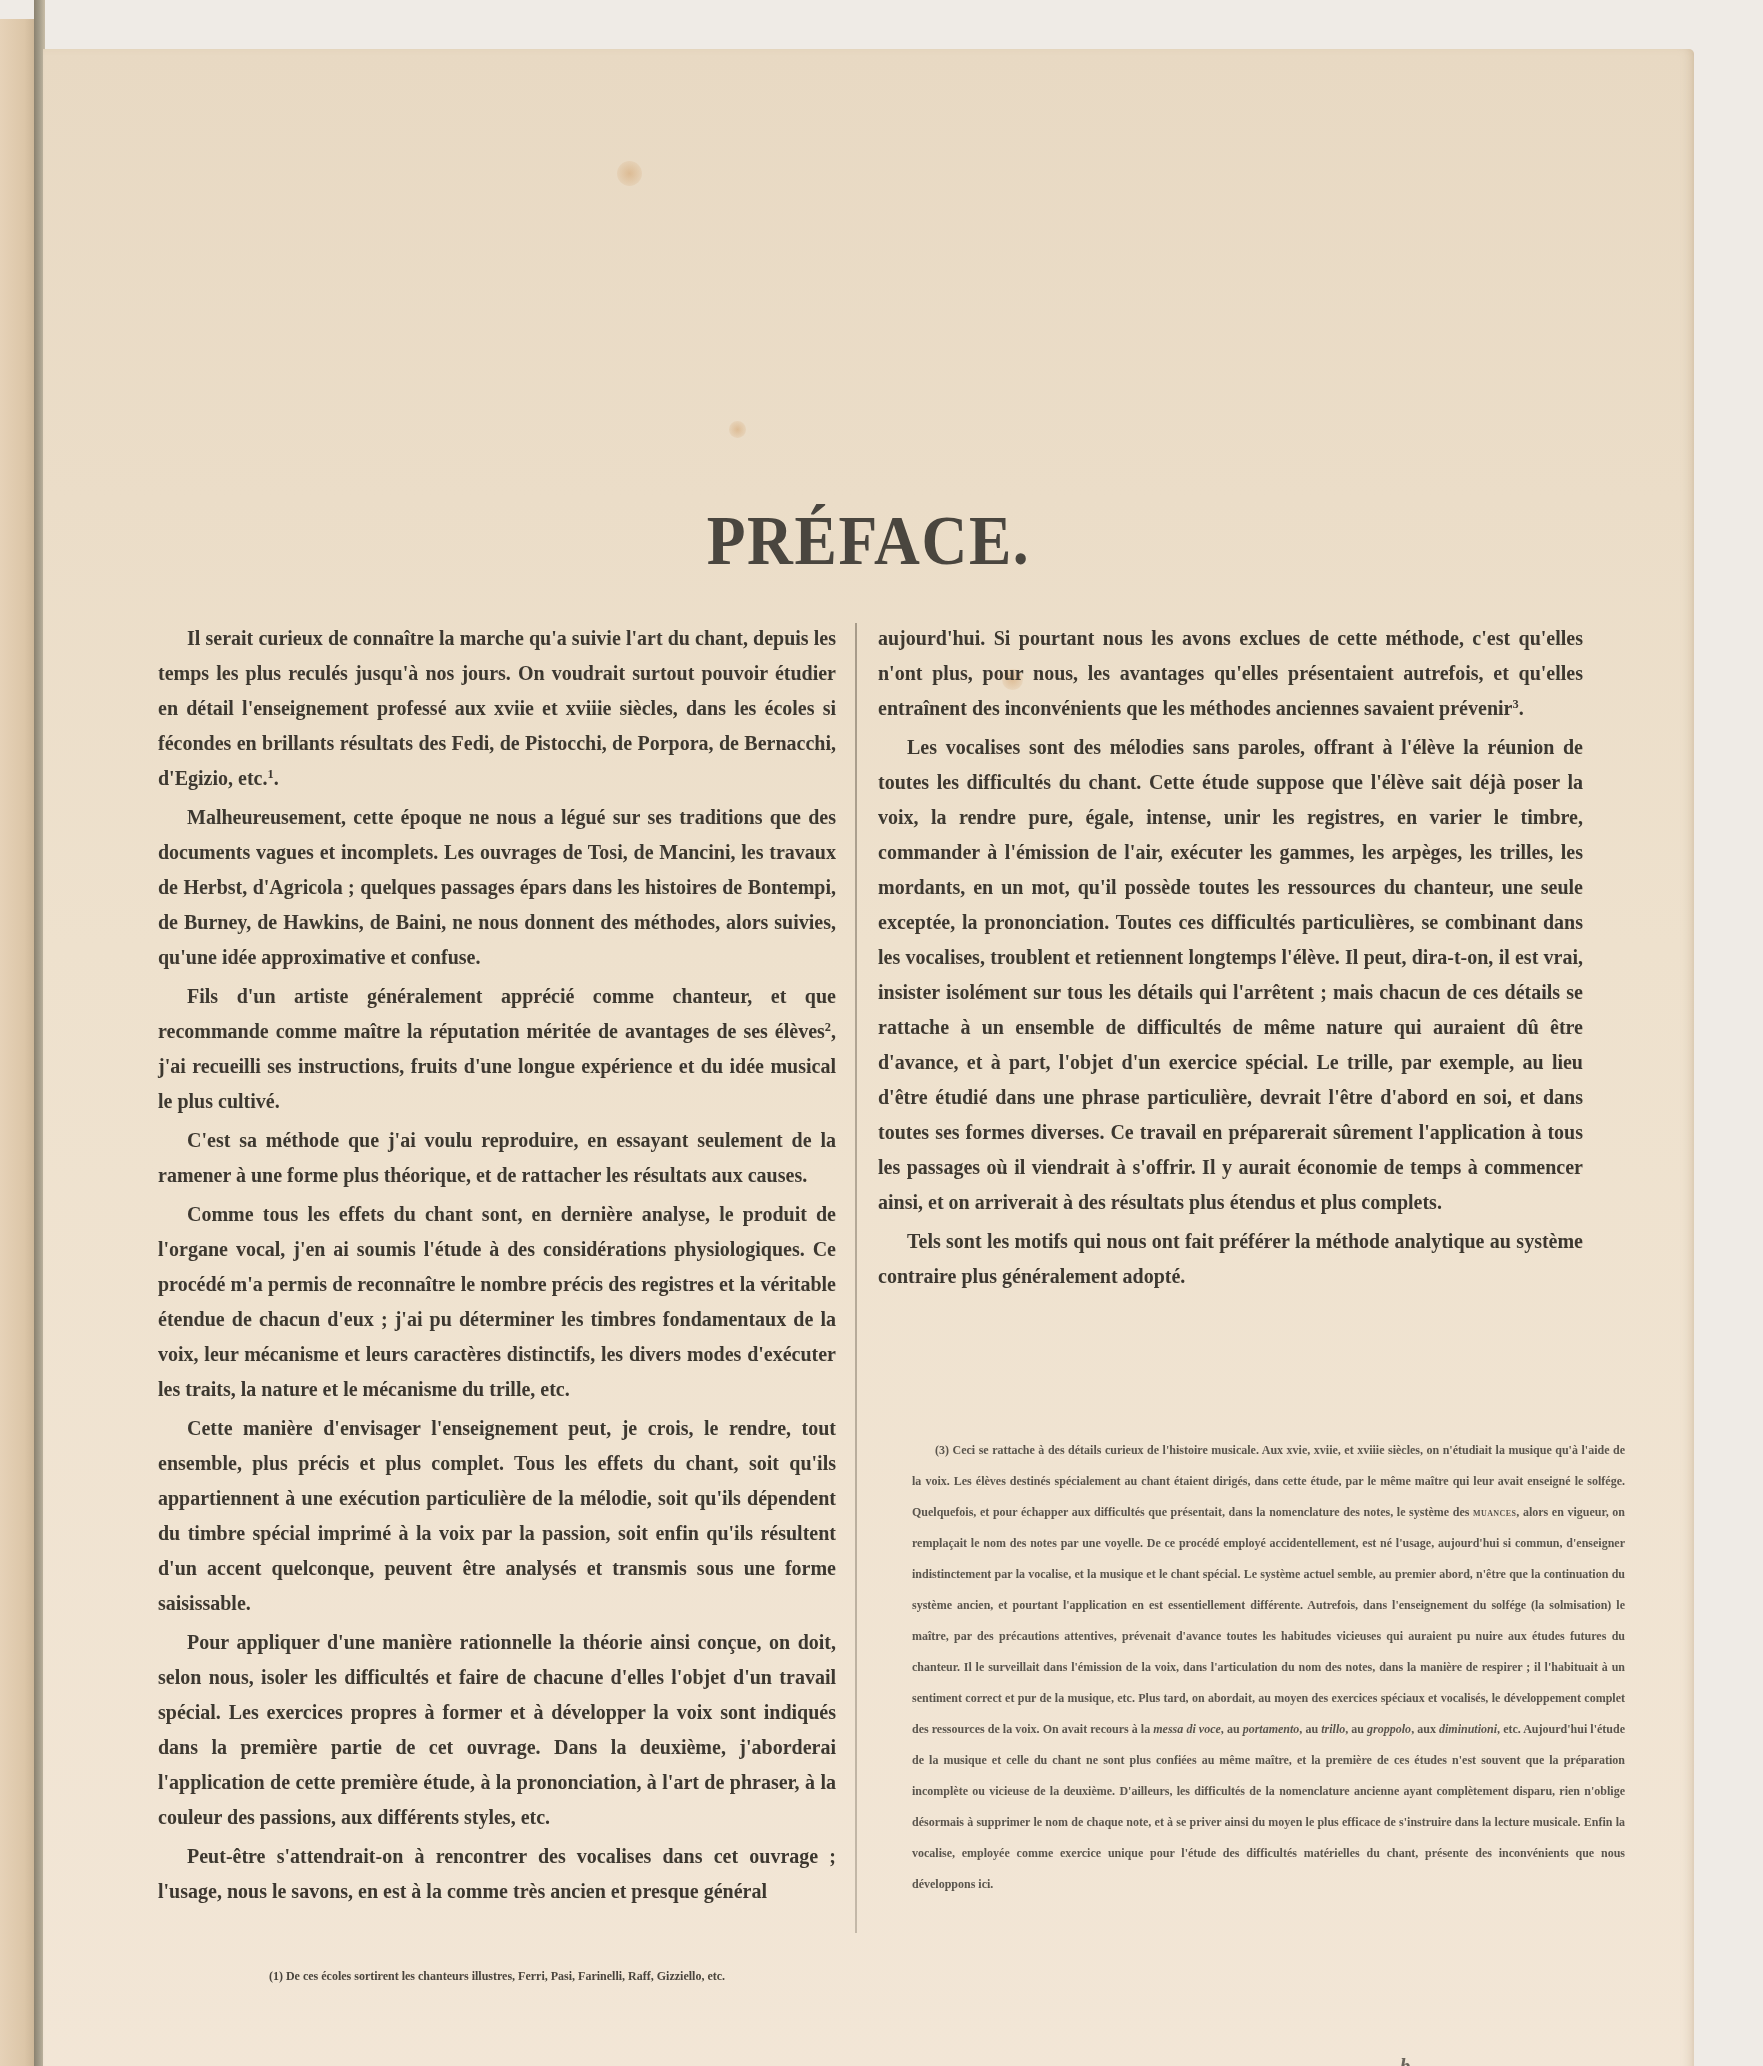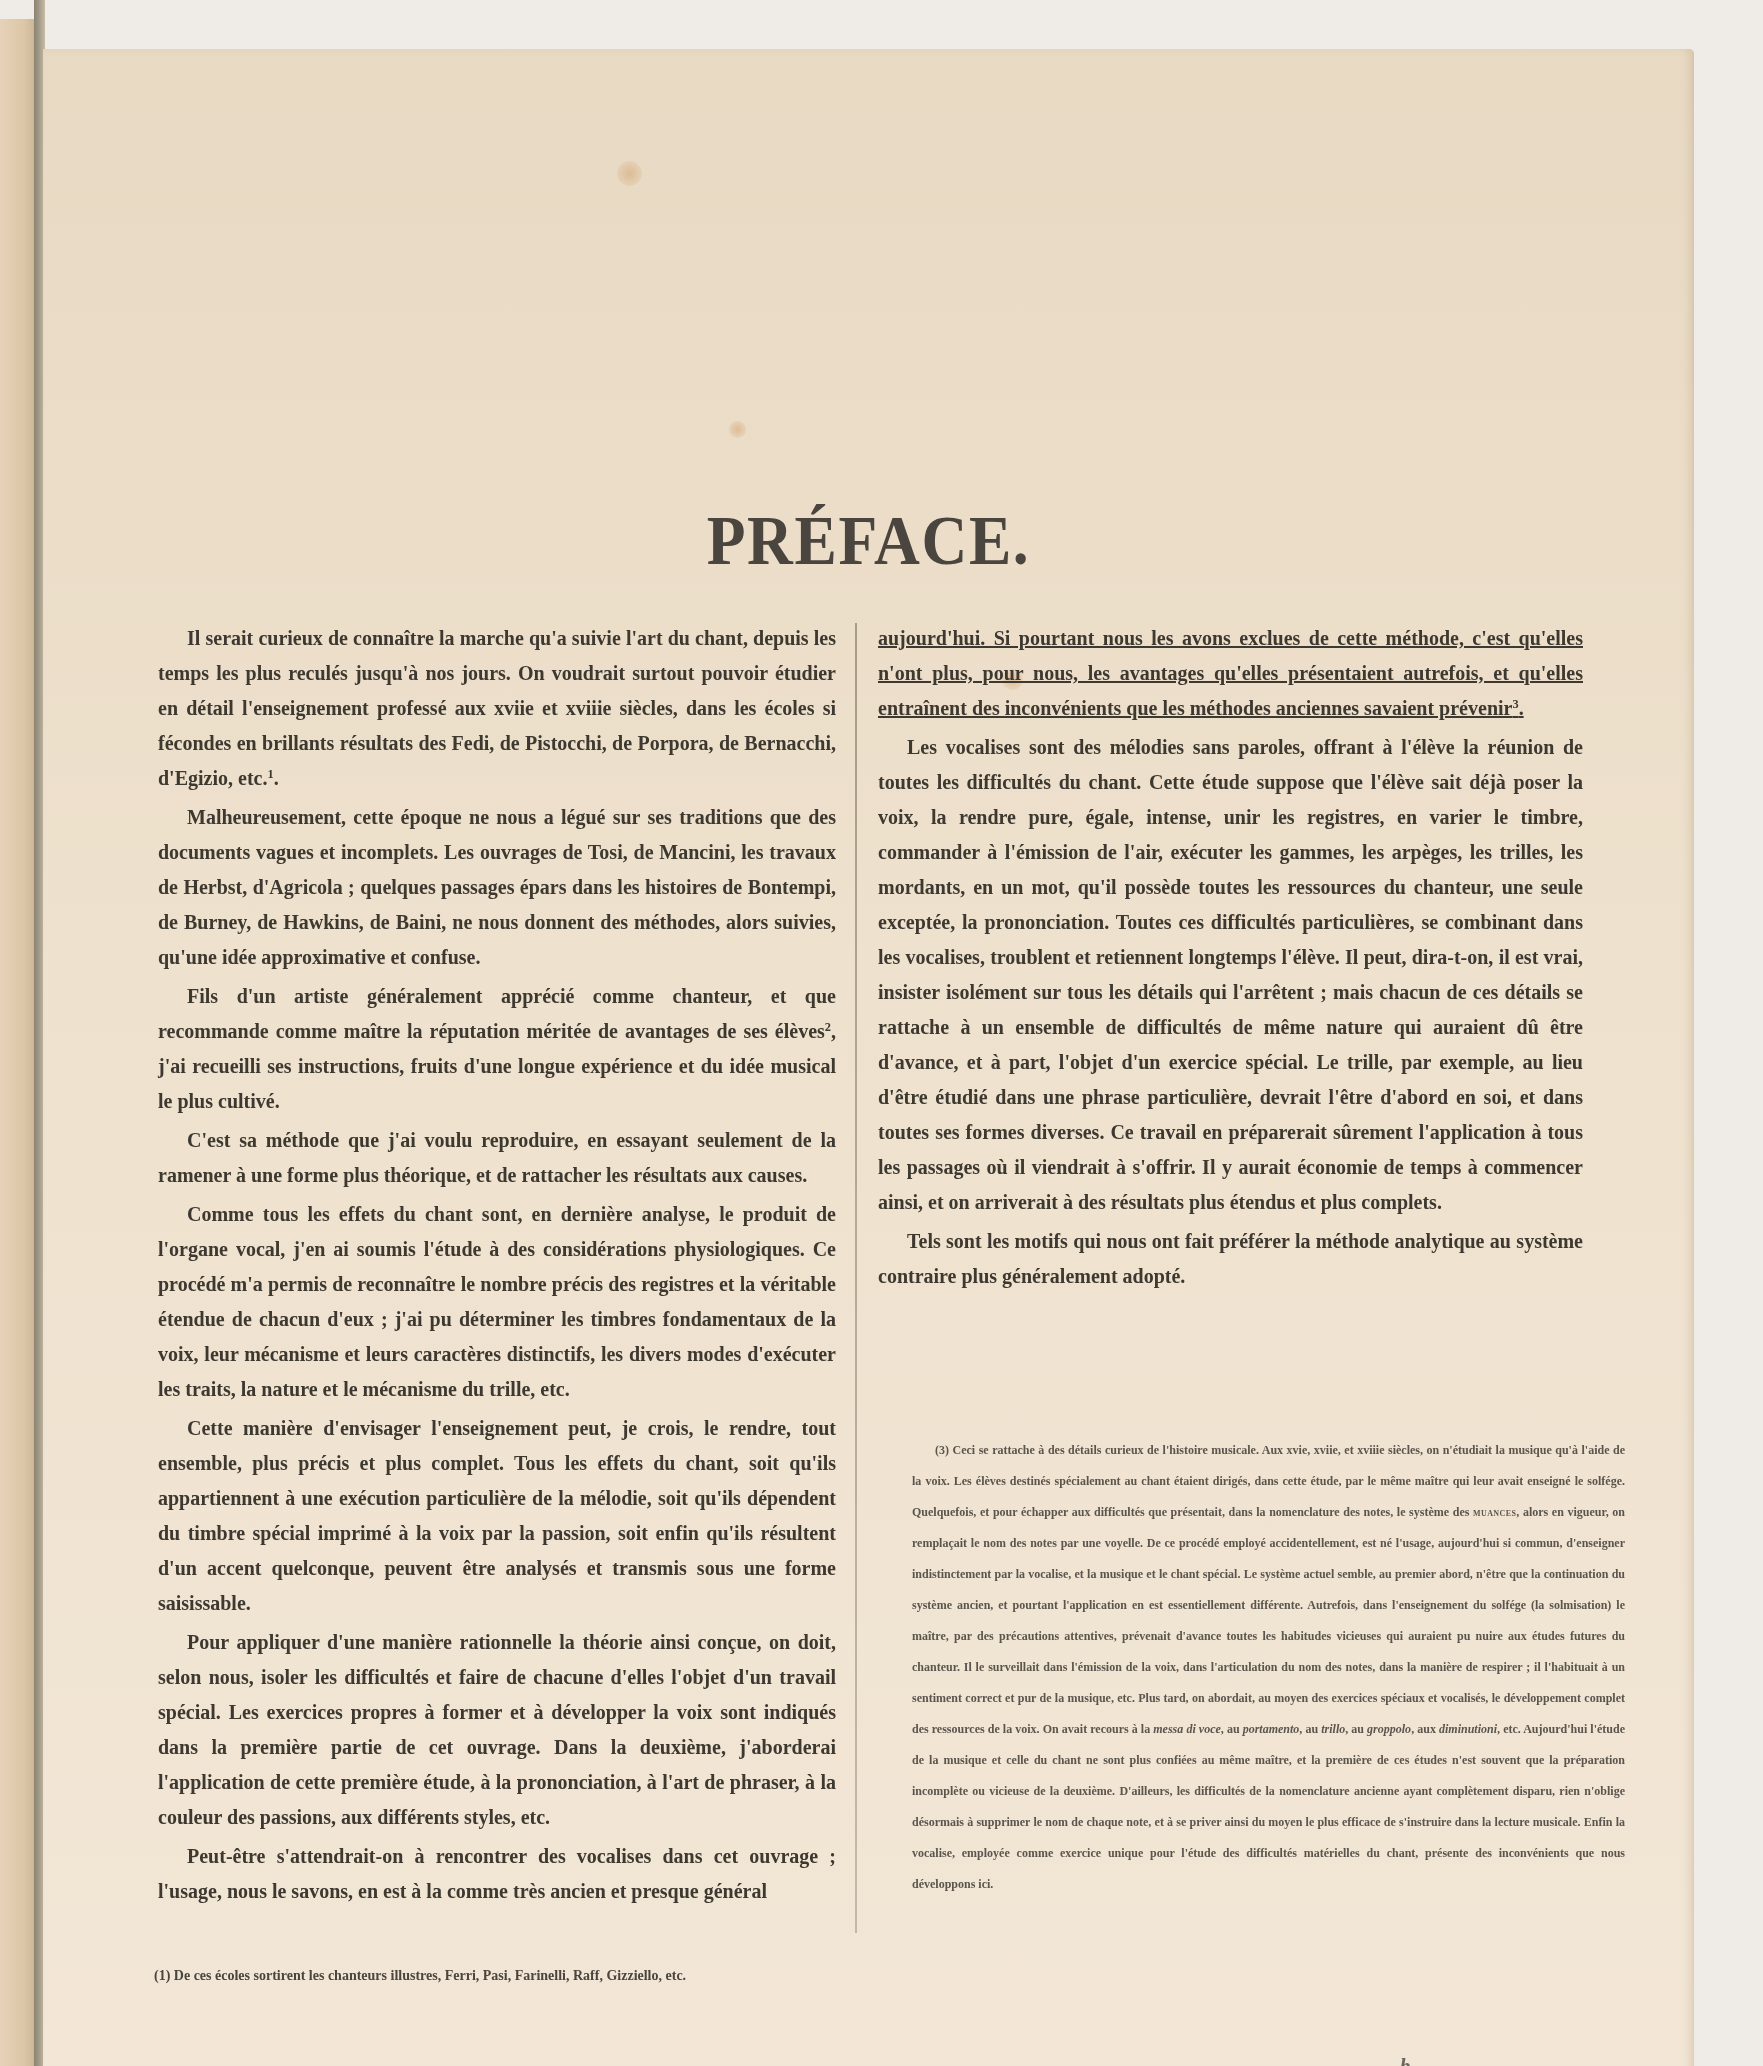--- a/index.html
+++ b/index.html
@@ -29,30 +29,30 @@
     transform: scaleX(0.92);
   }
   .col {
     position: absolute; top: 568px; font-size: 20px; line-height: 35px;
     text-align: justify; font-weight: bold; color: #3d3830;
     transform-origin: left top;
   }
   .col p { margin: 4px; text-indent: 29px; }
   .col-left { left: 111px; width: 686px; }
   .col-right { left: 831px; width: 713px; }
-  .col-right p.cont { text-indent: 0; text-decoration: underline; }
+  .col-right p.cont { text-indent: 0; }
   .rule {
     position: absolute; left: 812px; top: 574px; width: 1.7px; height: 1310px;
     background: linear-gradient(180deg, rgba(110,100,85,0.55), rgba(110,100,85,0.35));
   }
   sup { font-size: 12.4px; line-height: 0; vertical-align: 7.4px; }
   .sc { font-variant: small-caps; letter-spacing: 0.4px; }
   .fn-left {
     position: absolute; left: 111px; top: 1915px; width: 686px;
-    font-size: 14px; line-height: 24px; font-weight: bold; color: #4a453d;
+    font-size: 12px; line-height: 24px; font-weight: bold; color: #4a453d; text-align: center;
   }
   .fn-left div { white-space: nowrap; }
   .fn-right {
     position: absolute; left: 869px; top: 1386px; width: 713px;
     font-size: 12px; line-height: 31px; font-weight: bold; color: #5a554d;
     text-align: justify;
   }
   .fn-right p { margin: 0; text-indent: 23px; }
   .fn-right i { font-style: italic; }
   .sig {

